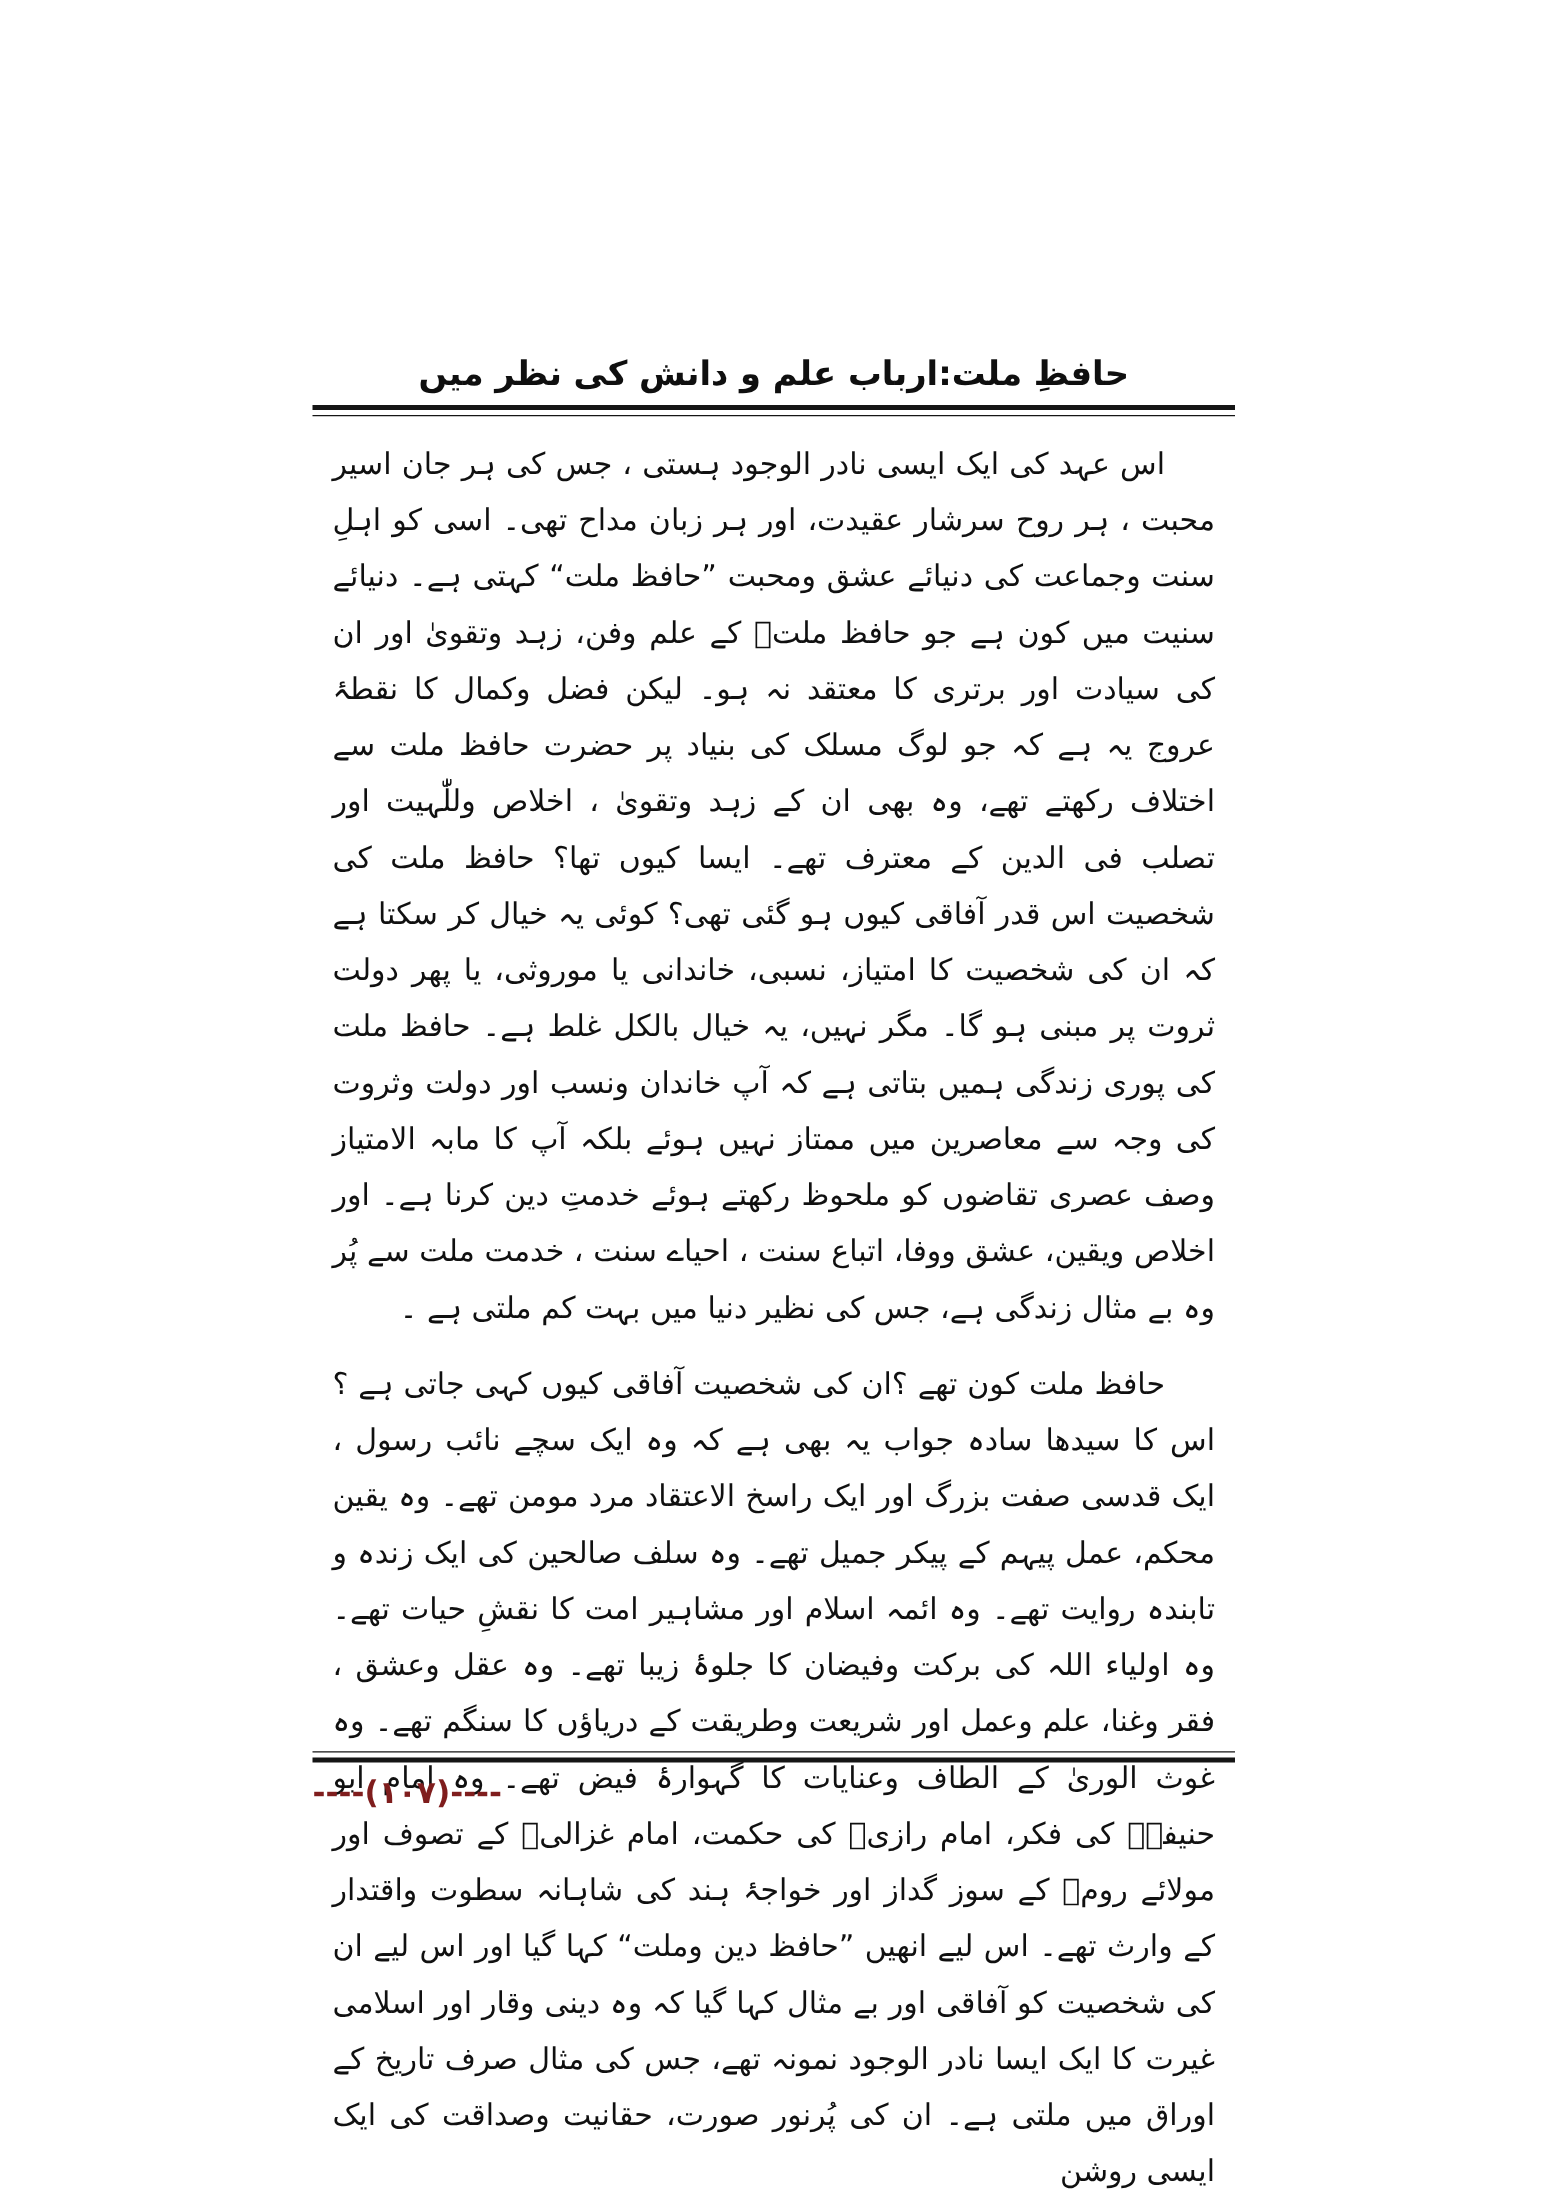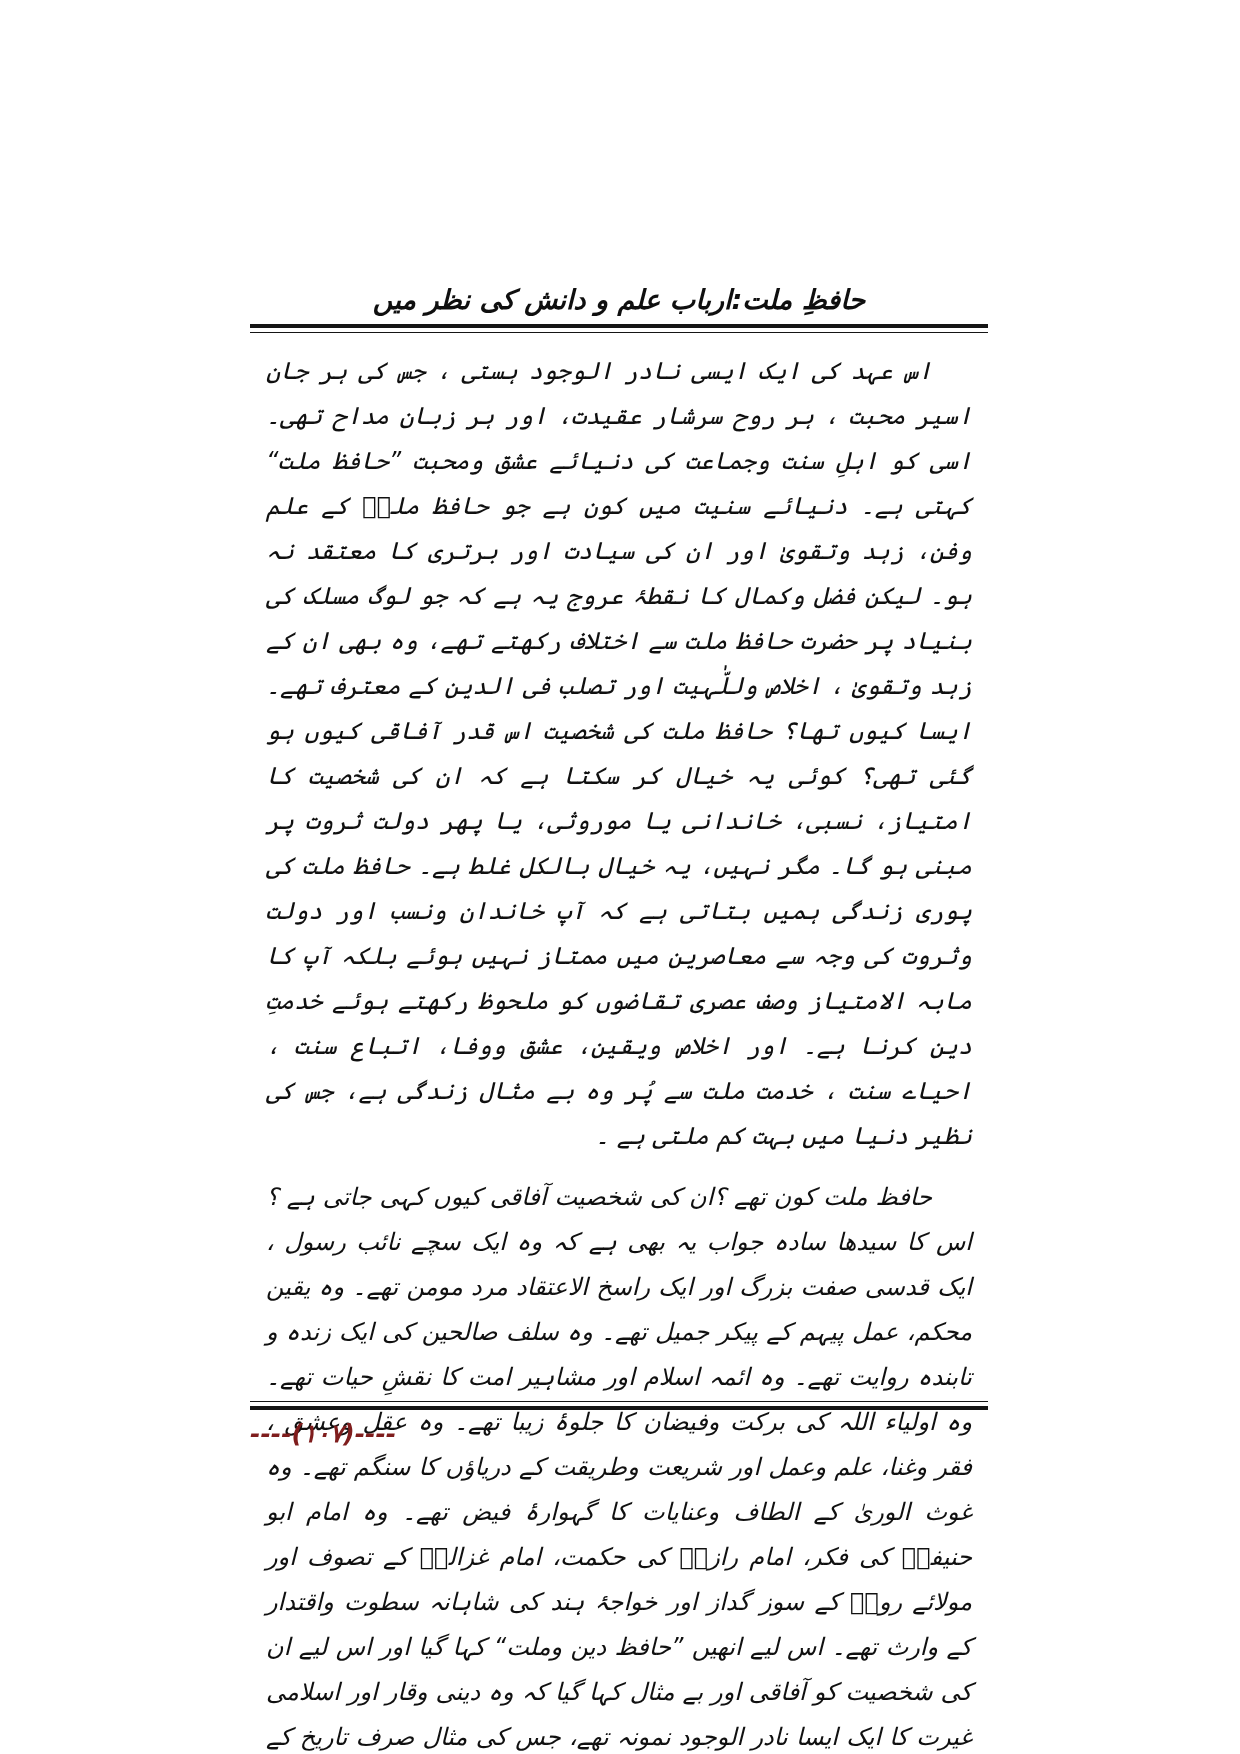--- a/index.html
+++ b/index.html
@@ -8,21 +8,20 @@
     background: #ffffff;
   }
   .page {
     position: relative;
     width: 1240px;
     height: 1754px;
     background: #ffffff;
     font-family: "DejaVu Sans", sans-serif;
     color: #111111;
     overflow: hidden;
-    font-style: italic;
   }
   .content {
     position: absolute;
     left: 250px;
     right: 252px;
     top: 282px;
   }
   .header-title {
     text-align: center;
     direction: rtl;

